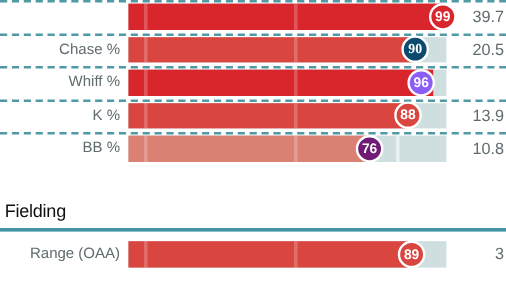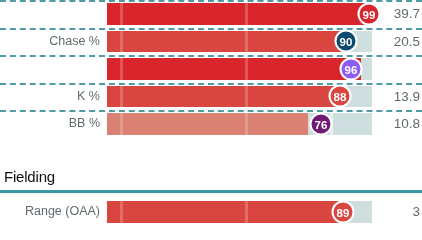--- a/index.html
+++ b/index.html
@@ -161,26 +161,27 @@
   </div>
 
   <div class="row dashed" style="top:27.5px;">
     <div class="label">Chase %</div>
     <div class="track">
       <div class="rem-split" style="left:223px;"></div>
       <div class="fill" id="f1" style="width: 239px; background: rgb(217, 69, 63);">
         <div class="divider" style="left:13px;"></div>
         <div class="divider" style="left:138px;"></div>
       </div>
-      <div class="badge" id="b1" style="left: 239px; background: #0c4a6e;">90</div>
+      <div class="badge" id="b1" style="left: 239px; background: #0c4a6e; font-family: Liberation Serif, serif;">90</div>
     </div>
     <div class="value">20.5</div>
   </div>
 
   <div class="row dashed" style="top:55px;">
+    <div class="label">Whiff %</div>
     <div class="track">
       <div class="rem-split" style="left:223px;"></div>
       <div class="fill" id="f2" style="width: 254px; background: rgb(217, 38, 44);">
         <div class="divider" style="left:13px;"></div>
         <div class="divider" style="left:138px;"></div>
       </div>
       <div class="badge" id="b2" style="left: 244px; background: #8b5cf6;">96</div>
     </div>
   </div>
 
@@ -198,21 +199,21 @@
   </div>
 
   <div class="row dashed" style="top:110px;">
     <div class="label">BB %</div>
     <div class="track">
       <div class="rem-split" style="left:223px;"></div>
       <div class="fill" id="f4" style="width: 201px; background: rgb(219, 129, 116);">
         <div class="divider" style="left:13px;"></div>
         <div class="divider" style="left:138px;"></div>
       </div>
-      <div class="badge" id="b4" style="left: 214px; background: #701a75;">76</div>
+      <div class="badge" id="b4" style="left: 201px; background: #701a75;">76</div>
     </div>
     <div class="value">10.8</div>
   </div>
 
   <div class="section" style="top:168px;">
     <div class="section-title">Fielding</div>
     <div class="section-rule" style="top:22px;"></div>
   </div>
 
   <div class="row" style="top:198px;">

